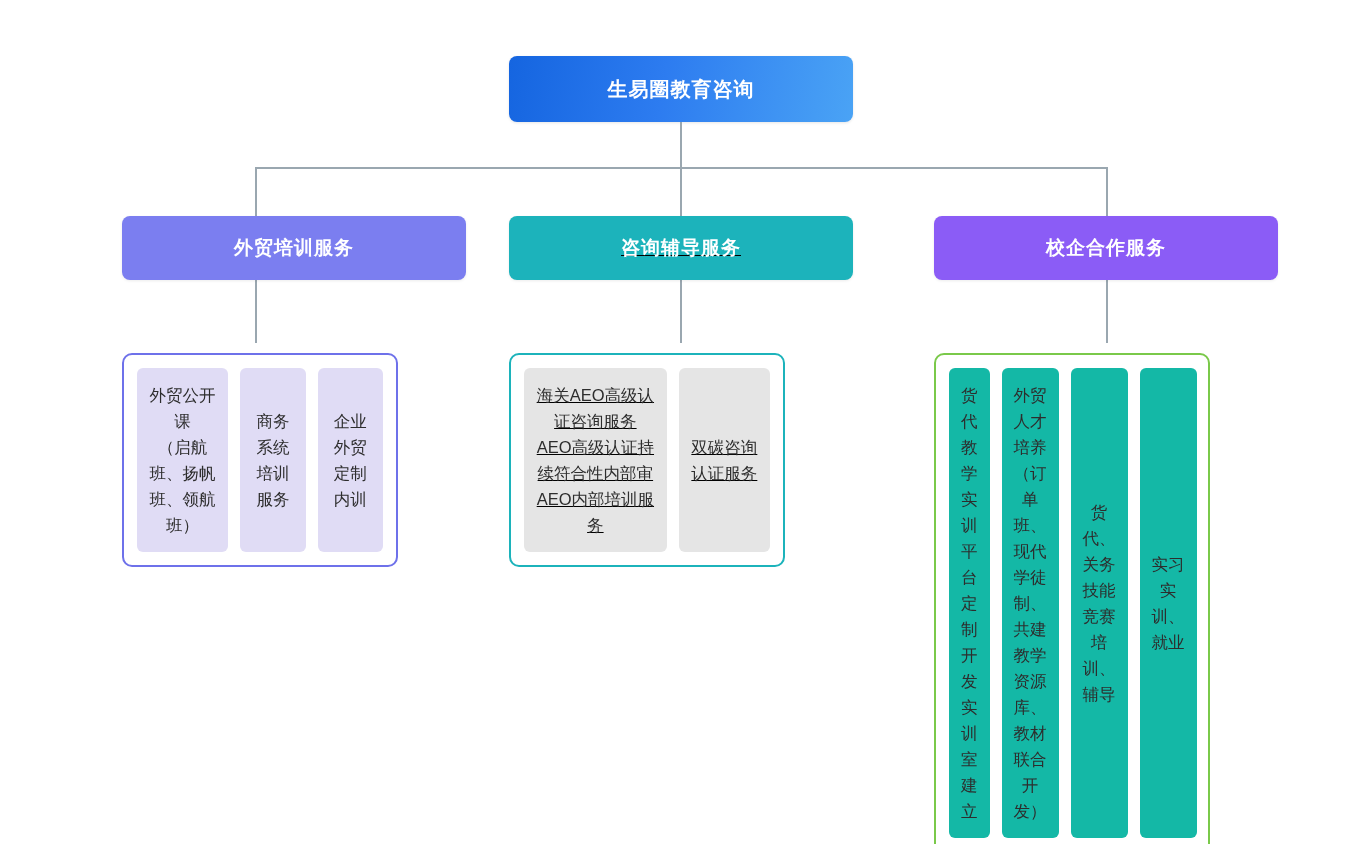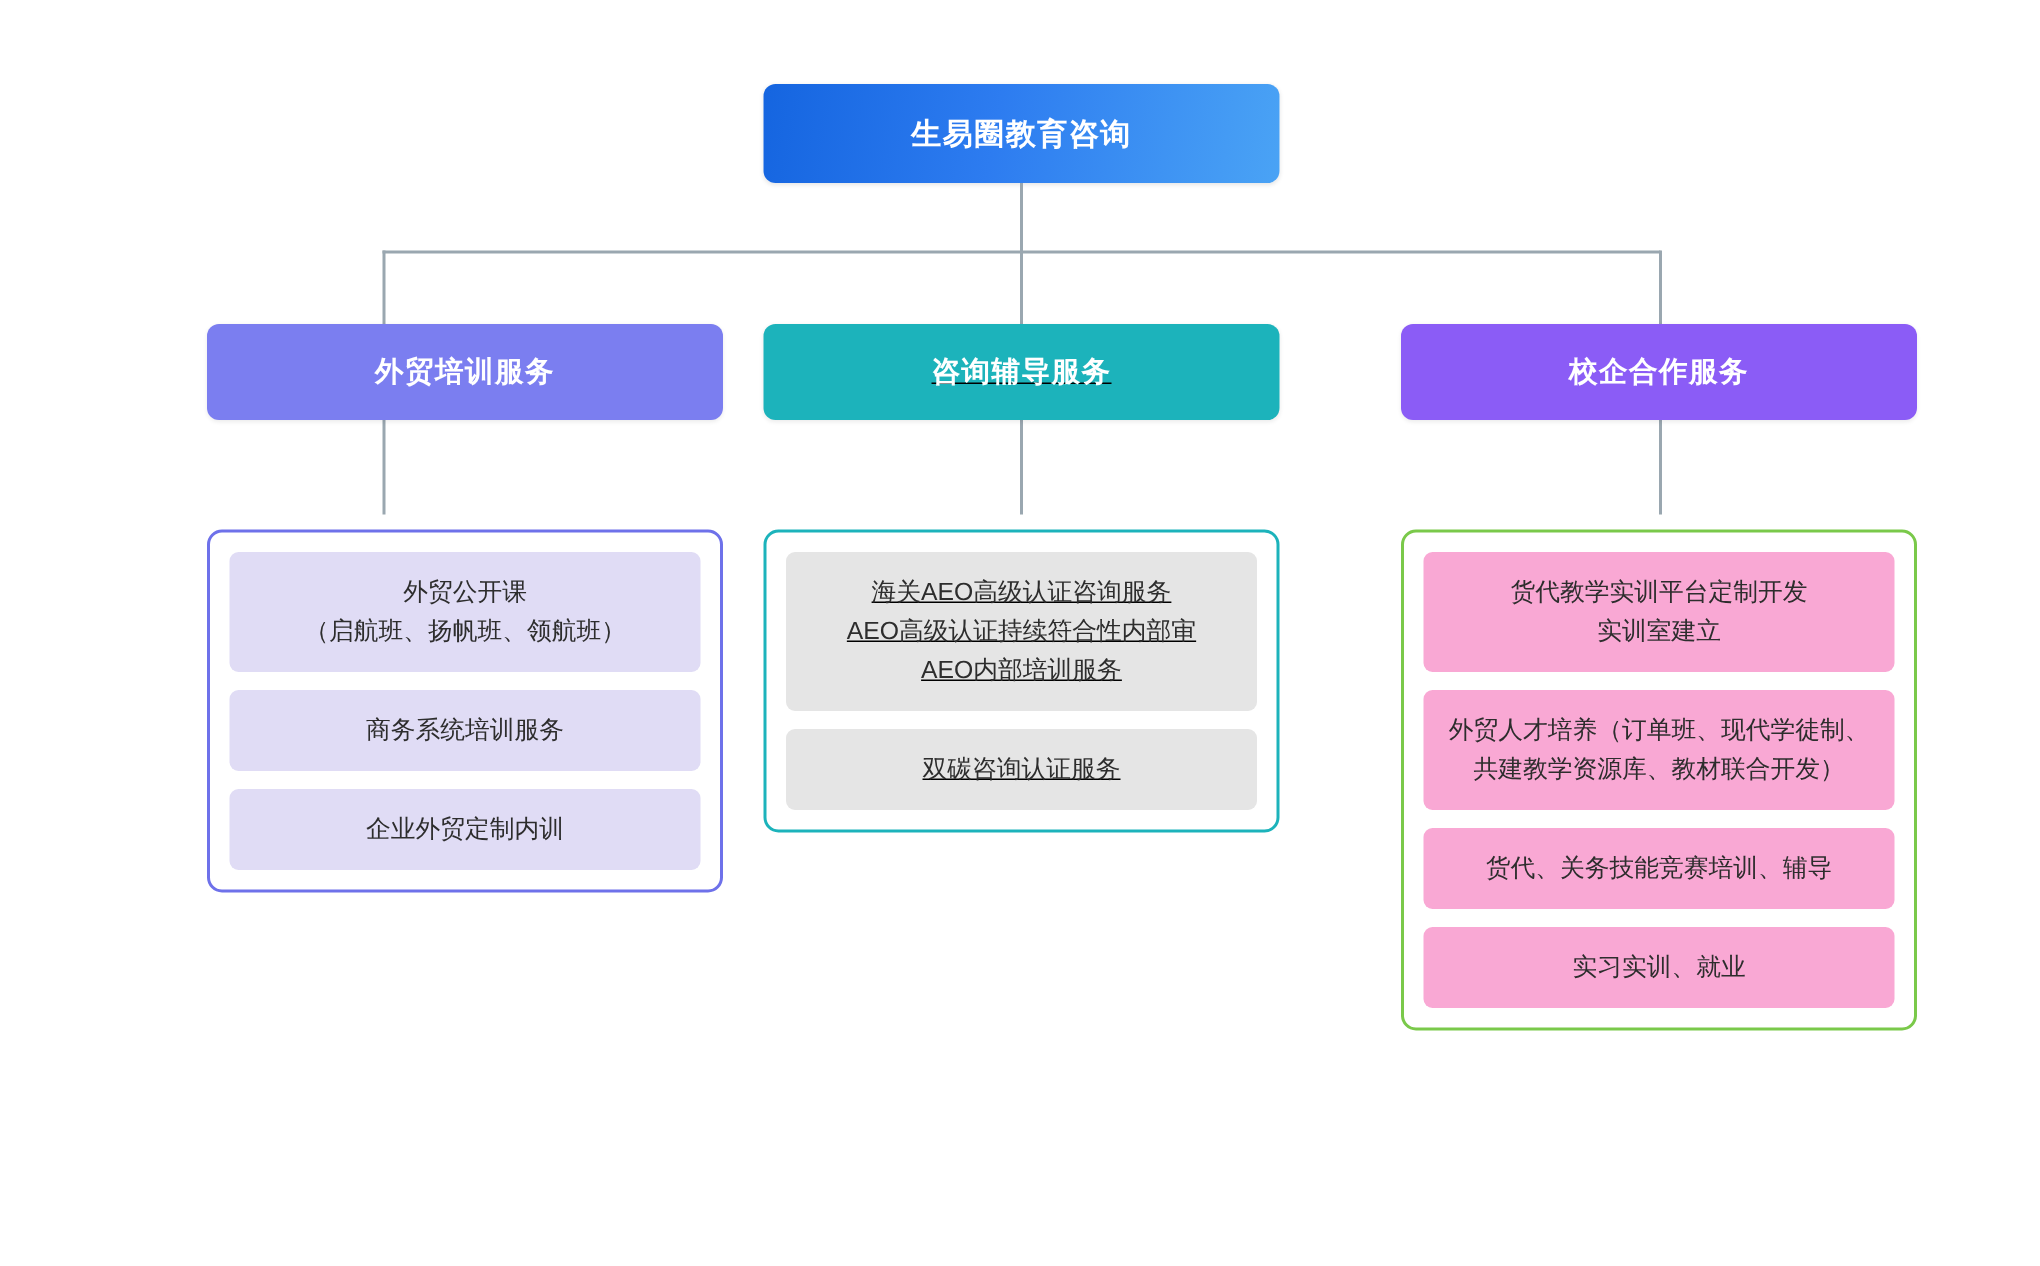--- a/index.html
+++ b/index.html
@@ -47,48 +47,48 @@
     letter-spacing: 1px;
     box-shadow: 0 1px 3px rgba(0,0,0,0.10);
   }
 
   
   .branch {
     position: absolute;
     top: 216px;
     width: 344px;
   }
-  .branch-1 { left: 100px; padding-left: 38px; }
+  .branch-1 { left: 84px; padding-left: 38px; }
   .branch-2 { left: 509px; text-decoration: underline; }
   .branch-3 { left: 934px; }
 
   .branch-header {
     width: 344px;
     height: 64px;
     border-radius: 8px;
     color: #ffffff;
     font-size: 19px;
     font-weight: bold;
     display: flex;
     align-items: center;
     justify-content: center;
     letter-spacing: 1px;
     box-sizing: border-box;
     box-shadow: 0 1px 3px rgba(0,0,0,0.08);
   }
 
   .branch-body {
     margin-top: 73px;
-    width: 344px;
+    width: 276px;
     box-sizing: border-box;
     border: 2px solid #888;
     border-radius: 10px;
     padding: 13px 13px;
     display: flex;
-    flex-direction: column;
+    flex-direction: row;
     gap: 12px;
   }
 
   .item-chip {
     border-radius: 6px;
     font-size: 16.5px;
     line-height: 26px;
     color: #2d2d2d;
     text-align: center;
     padding: 14px 12px;
@@ -105,21 +105,21 @@
   .theme-purple .item-chip     { background: #e0dcf5; }
 
   
   .theme-teal .branch-header { background: #1cb3bb; }
   .theme-teal .branch-body   { border-color: #1cb3bb; }
   .theme-teal .item-chip     { background: #e5e5e5; text-align: center; }
 
   
   .theme-green .branch-header { background: #8b5cf6; }
   .theme-green .branch-body   { border-color: #7ac94a; }
-  .theme-green .item-chip     { background: #f9a8d4; }
+  .theme-green .item-chip     { background: #14b8a6; }
 </style>
 </head>
 <body>
 
 <div id="chart">
 
   <div class="root-node">生易圈教育咨询</div>
 
   <div class="connector v-line" style="left:680px; top:122px; height:46px;"></div>
   <div class="connector h-line" style="left:255px; top:167px; width:852px;"></div>

